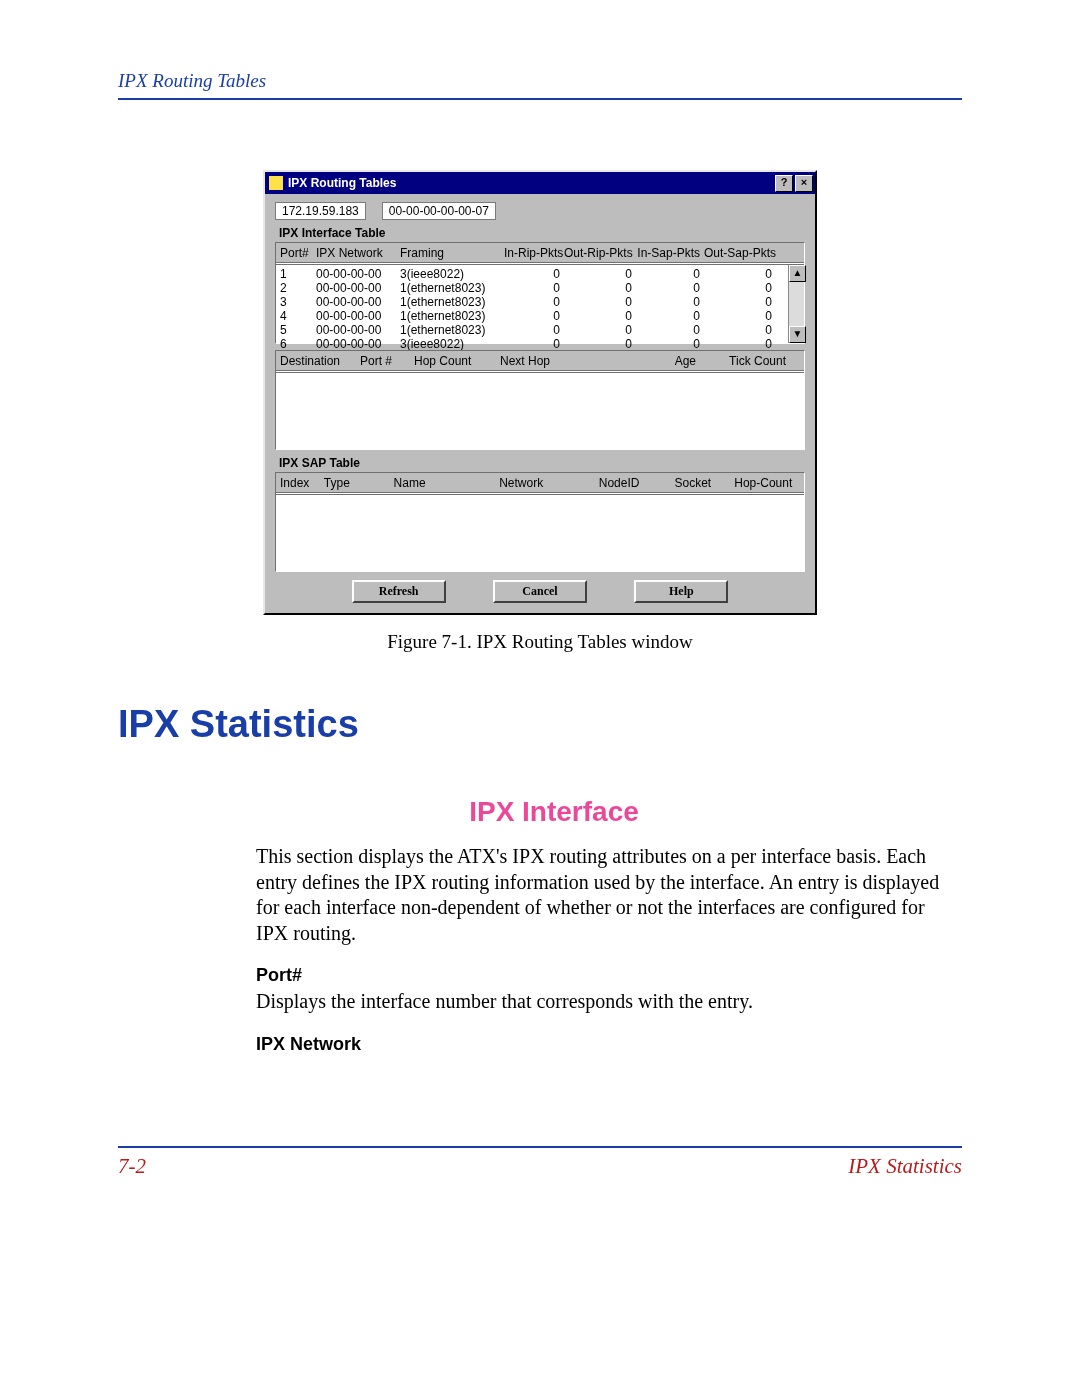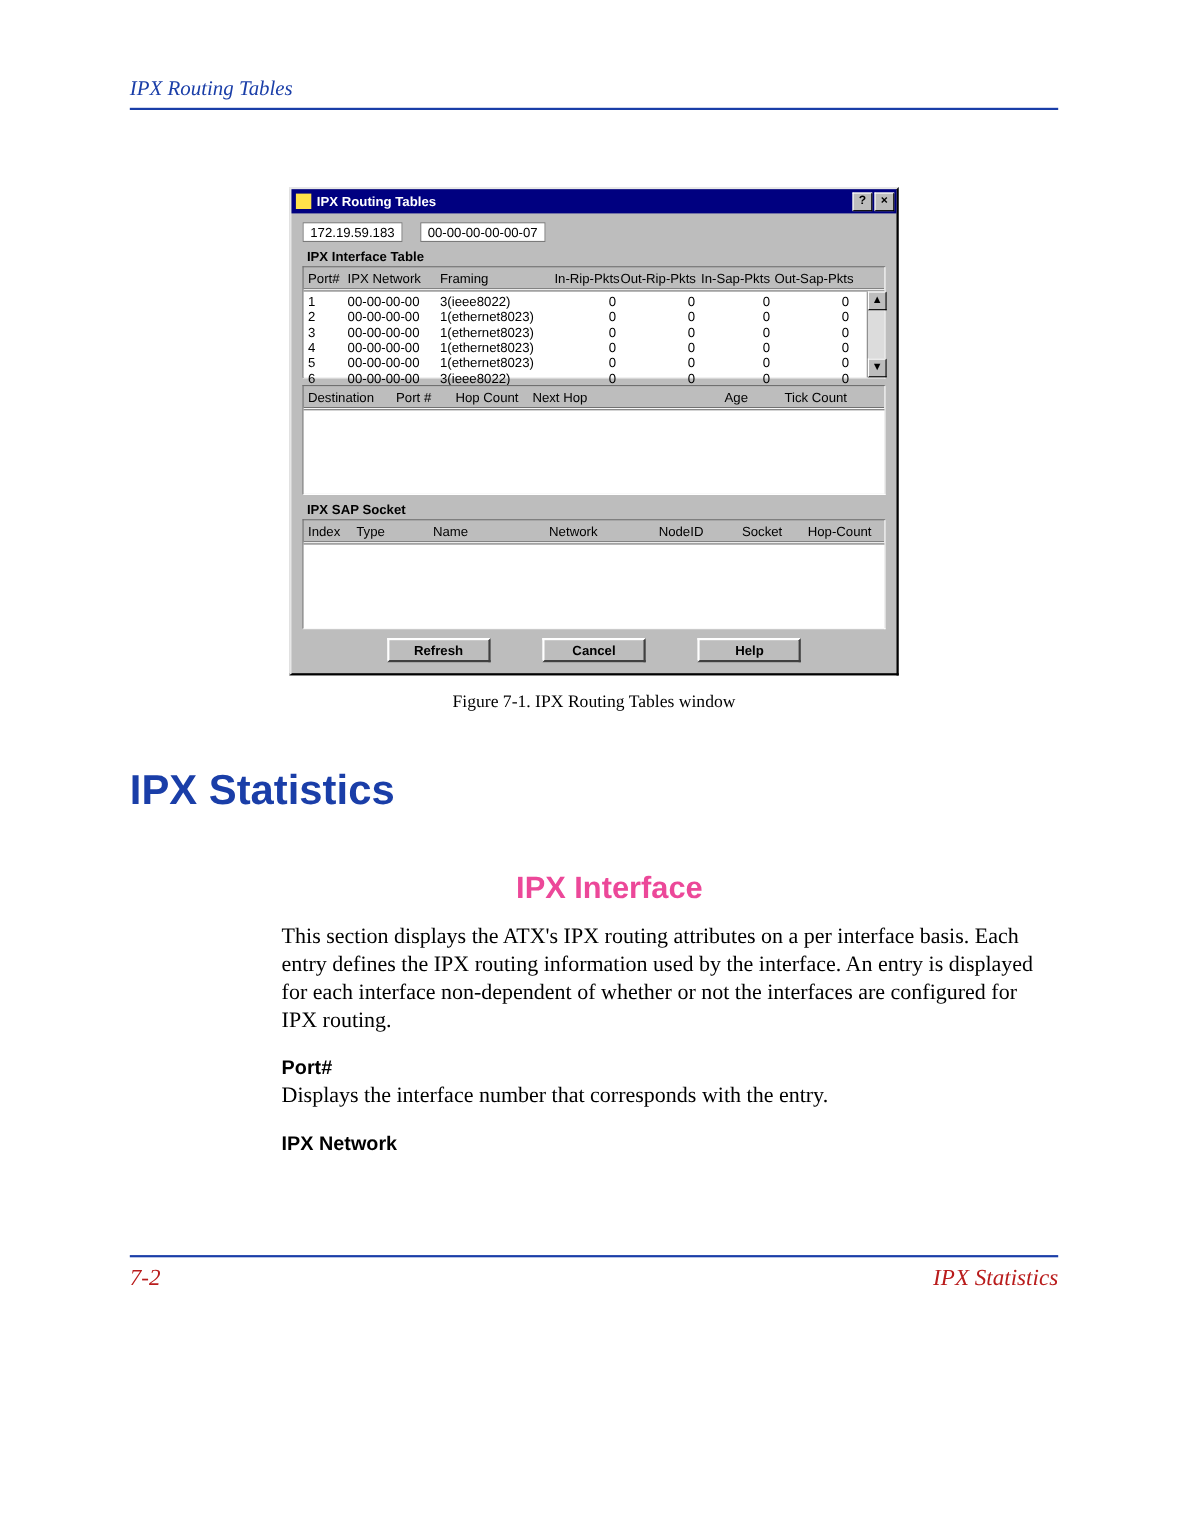--- a/index.html
+++ b/index.html
@@ -136,30 +136,30 @@
   .btn-row { text-align: center; margin-top: 8px; }
   .btn {
     display: inline-block;
     min-width: 70px;
     padding: 2px 10px;
     background: #bdbdbd;
     border-top: 2px solid #fff;
     border-left: 2px solid #fff;
     border-right: 2px solid #404040;
     border-bottom: 2px solid #404040;
-    font-family: Liberation Sans, sans-serif;
+    font-family: Liberation Serif, serif;
     font-size: 12px;
     font-weight: bold;
     color: #000;
     text-align: center;
     margin: 0 22px;
   }
   .caption {
     text-align: center;
-    font-size: 16px;
+    font-size: 19px;
     margin: 16px 0 50px 0;
   }
   h1.section {
     color: #1a3ea8;
     font-family: Arial, Helvetica, sans-serif;
     font-weight: bold;
     font-size: 38px;
     margin: 40px 0 20px 28px;
   }
   h2.sub {
@@ -191,21 +191,21 @@
     font-style: italic;
     color: #b91c1c;
     font-size: 21px;
   }
   
   .iface .c1{width:36px;} .iface .c2{width:84px;} .iface .c3{width:104px;}
   .iface .c4{width:60px;text-align:right;} .iface .c5{width:72px;text-align:right;}
   .iface .c6{width:68px;text-align:right;} .iface .c7{width:72px;text-align:right;}
   
   .route .r1{width:80px;} .route .r2{width:54px;} .route .r3{width:70px;}
-  .route .r4{width:130px;} .route .r5{width:70px;text-align:right;} .route .r6{width:90px;text-align:right;}
+  .route .r4{width:130px;margin-left:16px;} .route .r5{width:70px;text-align:right;} .route .r6{width:90px;text-align:right;}
   
   .sap .s1{width:44px;} .sap .s2{width:70px;} .sap .s3{width:106px;}
   .sap .s4{width:100px;} .sap .s5{width:76px;} .sap .s6{width:60px;} .sap .s7{width:66px;}
 </style>
 </head>
 <body>
 <div class="page">
 
 <div class="running-head">IPX Routing Tables</div>
 <hr class="rule">
@@ -311,21 +311,21 @@
             <span class="col r5">Age</span>
             <span class="col r6">Tick Count</span>
           </div>
           <div class="data-area" style="height:76px;">
             <div class="data-scroll"></div>
           </div>
         </div>
       </div>
 
       <div class="group sap">
-        <div class="group-label">IPX SAP Socket</div>
+        <div class="group-label">IPX SAP Table</div>
         <div class="list">
           <div class="hdr-row">
             <span class="col s1">Index</span>
             <span class="col s2">Type</span>
             <span class="col s3">Name</span>
             <span class="col s4">Network</span>
             <span class="col s5">NodeID</span>
             <span class="col s6">Socket</span>
             <span class="col s7">Hop-Count</span>
           </div>

